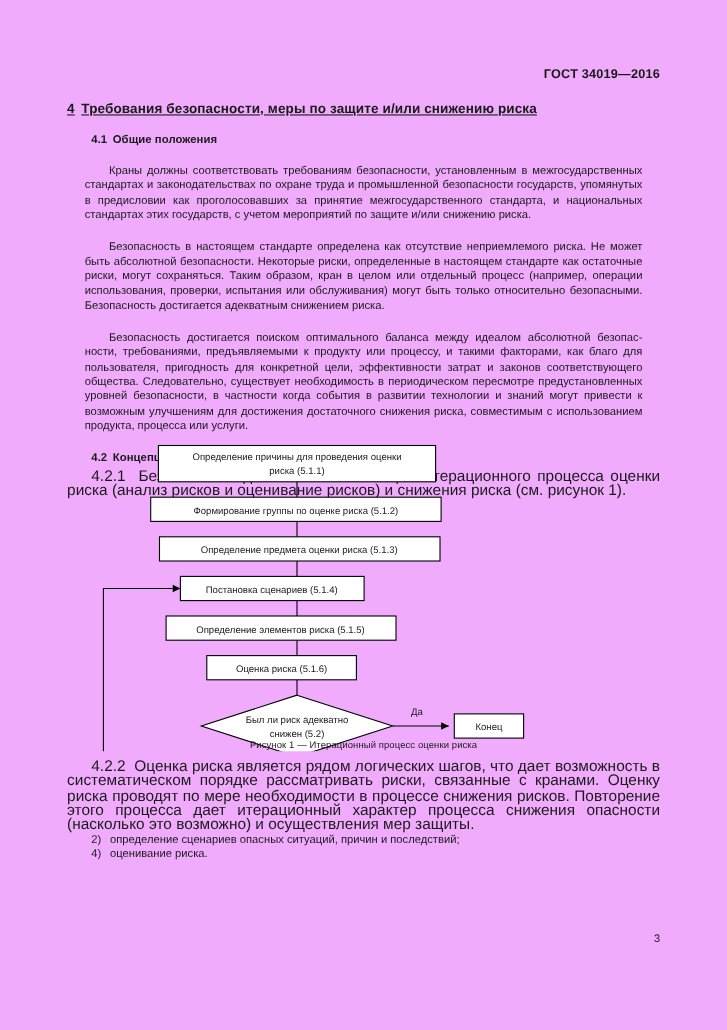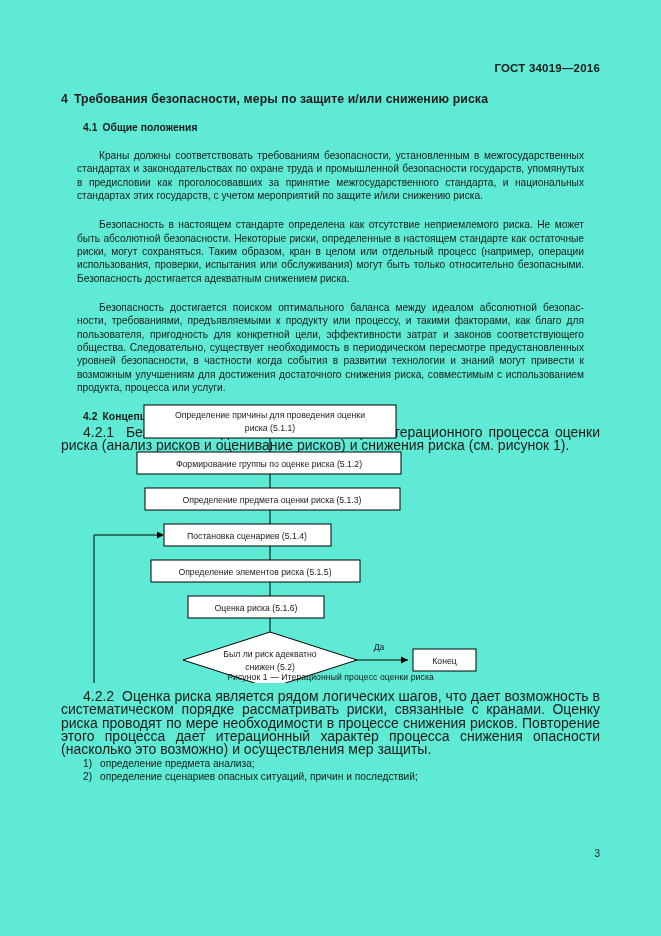--- a/index.html
+++ b/index.html
@@ -12,21 +12,21 @@
     height: 936px;
     position: relative;
     font-family: "Liberation Sans", sans-serif;
     color: #1a1a1a;
     overflow: hidden;
   }
 
   .page {
     position: absolute;
     inset: 0;
-    background: #5eead4;
+    background: #f0abfc;
   }
 
   
   .header {
     position: absolute;
     top: 62px;
     right: 61px;
     font-size: 11.5px;
     font-weight: bold;
     letter-spacing: 0.2px;
@@ -39,20 +39,21 @@
     left: 61px;
     top: 92px;
     width: 539px;
   }
 
   h1.sec-title {
     font-size: 12.3px;
     font-weight: bold;
     margin: 0 0 16px 0;
     letter-spacing: 0.1px;
+    text-decoration: underline;
   }
   h1.sec-title .num { margin-right: 6px; }
 
   h2.sub-title {
     font-size: 10.3px;
     font-weight: bold;
     margin: 14px 0 4px 0;
     padding-left: 22px;
     letter-spacing: 0.05px;
   }
@@ -243,20 +244,20 @@
     </svg>
 
     <div class="fig-caption">Рисунок 1 — Итерационный процесс оценки риска</div>
   </div>
 
   <div class="content" style="top:690px;">
     <p class="numbered"><span>4.2.2</span>&nbsp;&nbsp;<span>Оценка риска является рядом логических шагов, что дает возможность в систематическом порядке рассматривать риски, связанные с кранами. Оценку риска проводят по мере необходимости в процессе снижения рисков. Повторение этого процесса дает итерационный характер процесса снижения опасности (насколько это возможно) и осуществления мер защиты.</span></p>
 
 
     <ol class="list">
-      <li><span class="marker">1)</span><span>определение предмета анализа;</span></li>
       <li><span class="marker">2)</span><span>определение сценариев опасных ситуаций, причин и последствий;</span></li>
+      <li><span class="marker">4)</span><span>оценивание риска.</span></li>
     </ol>
   </div>
 
   <div class="page-number">3</div>
 
 </div>
 
 </body></html>

